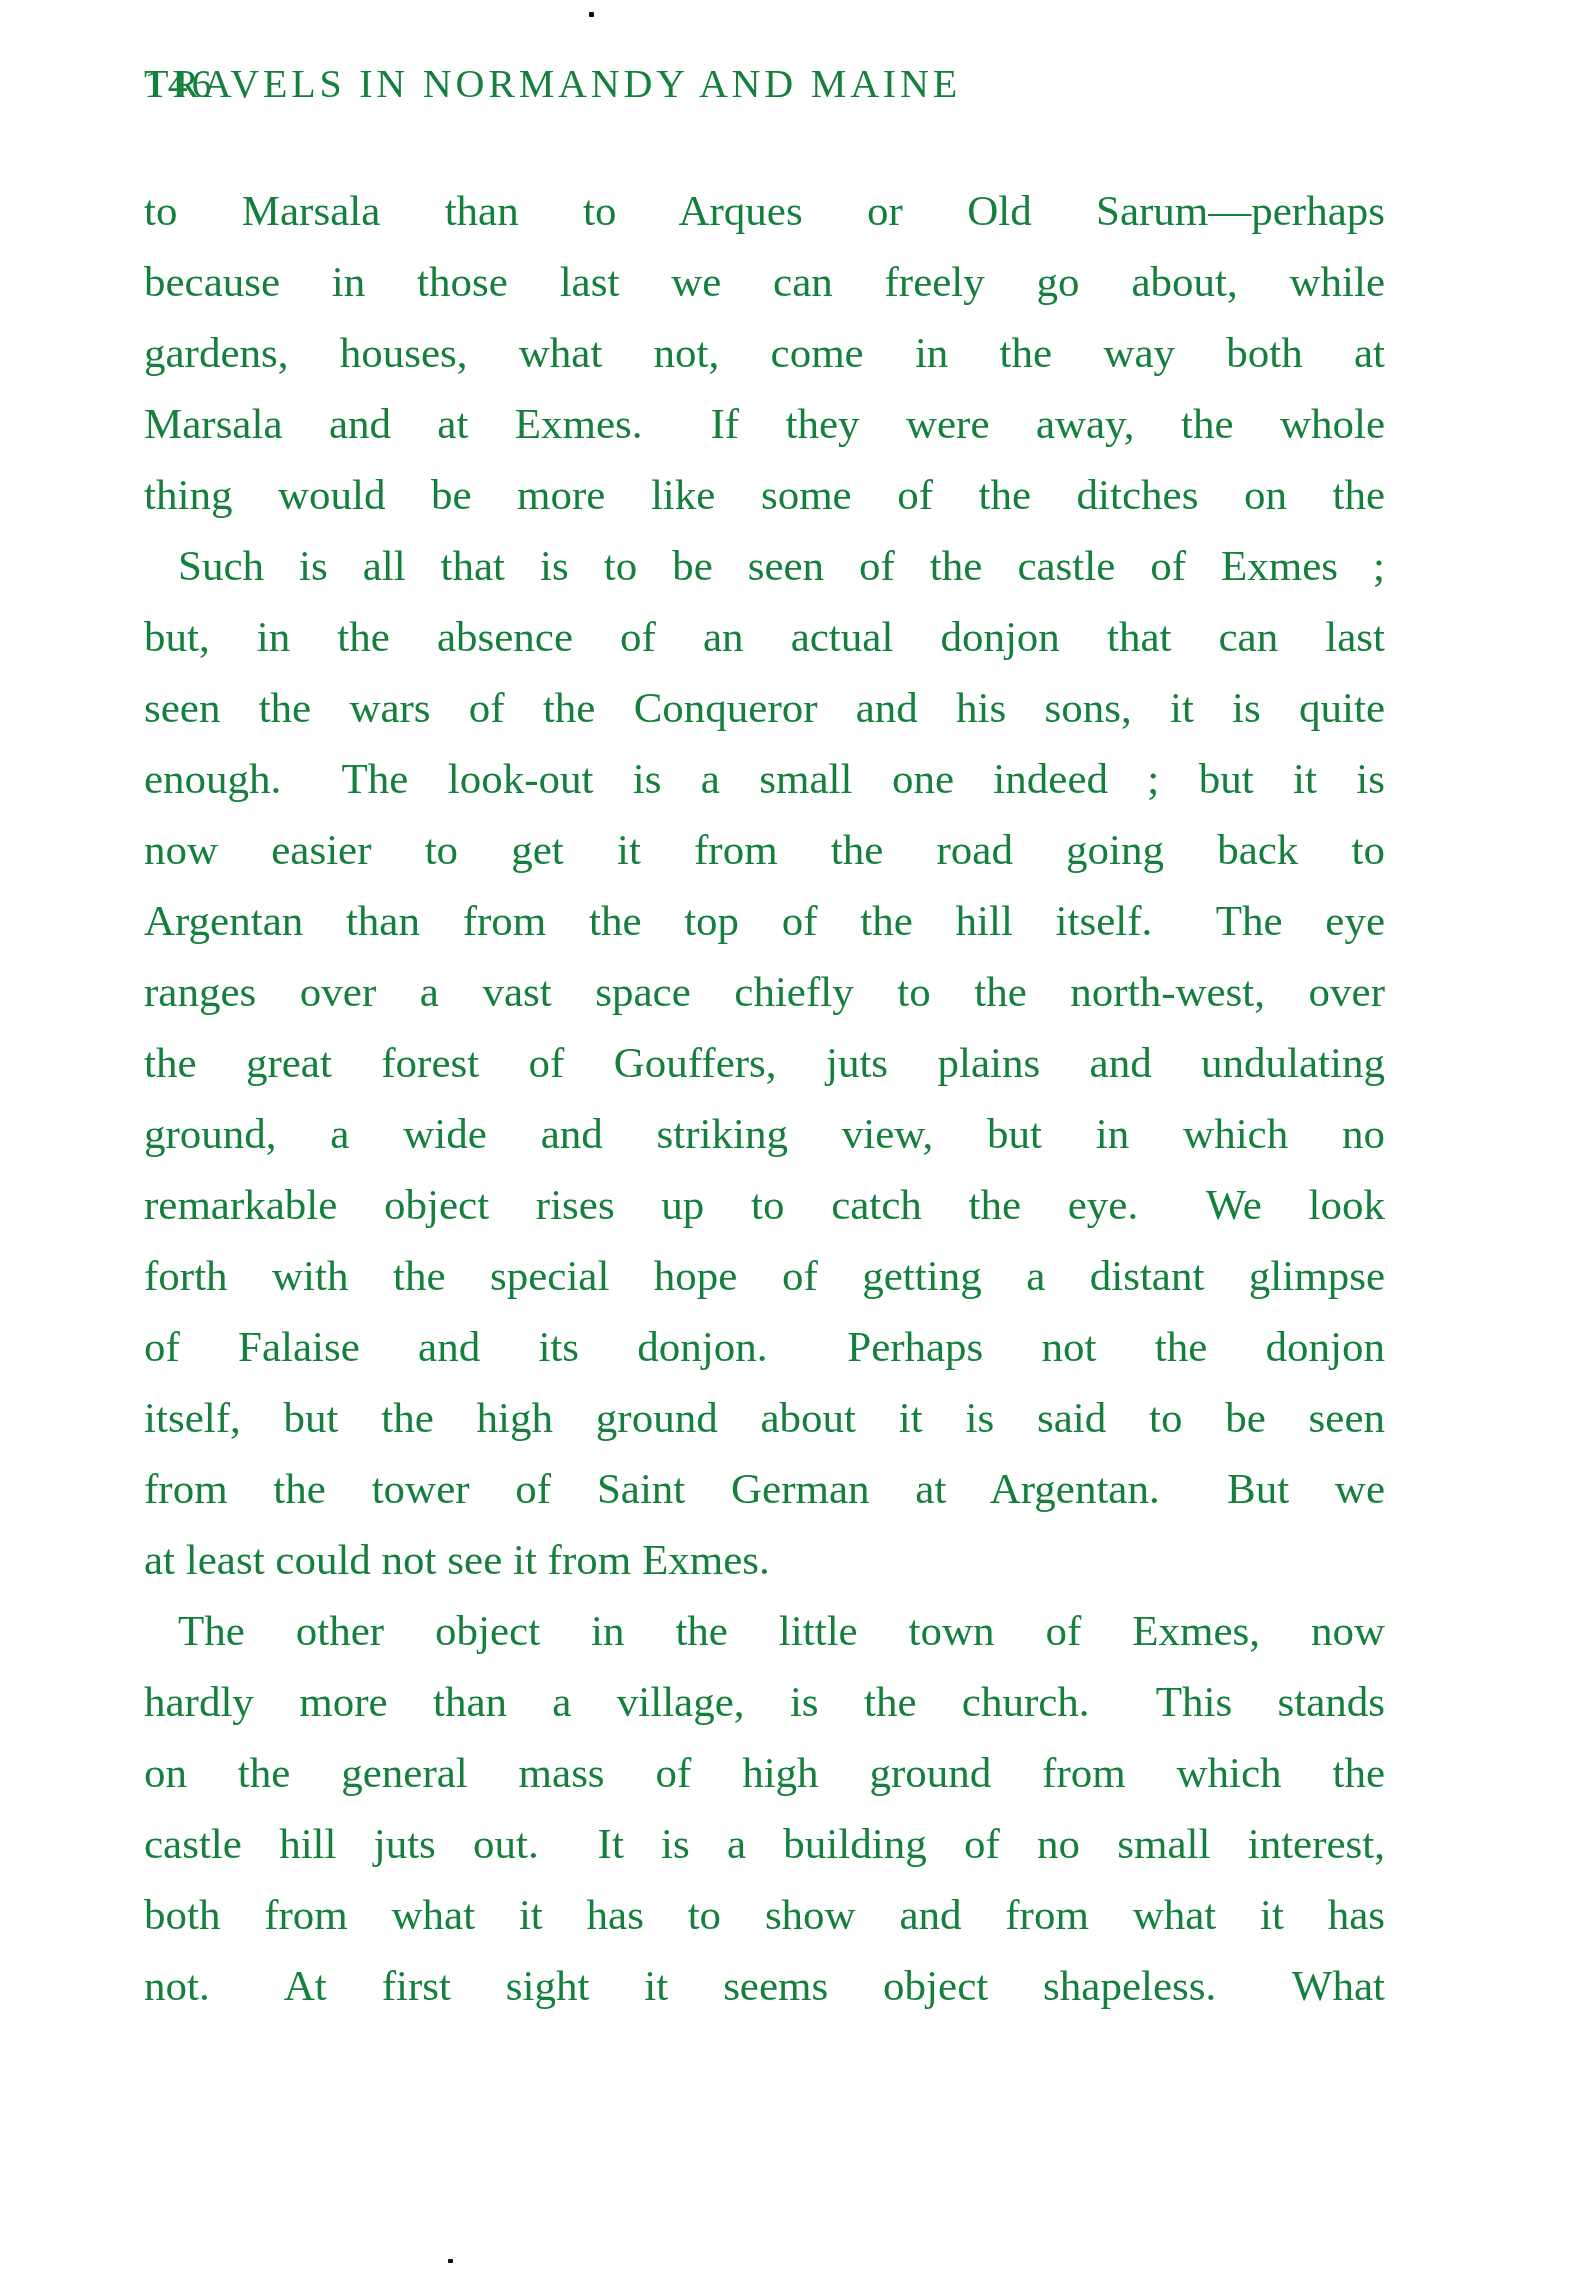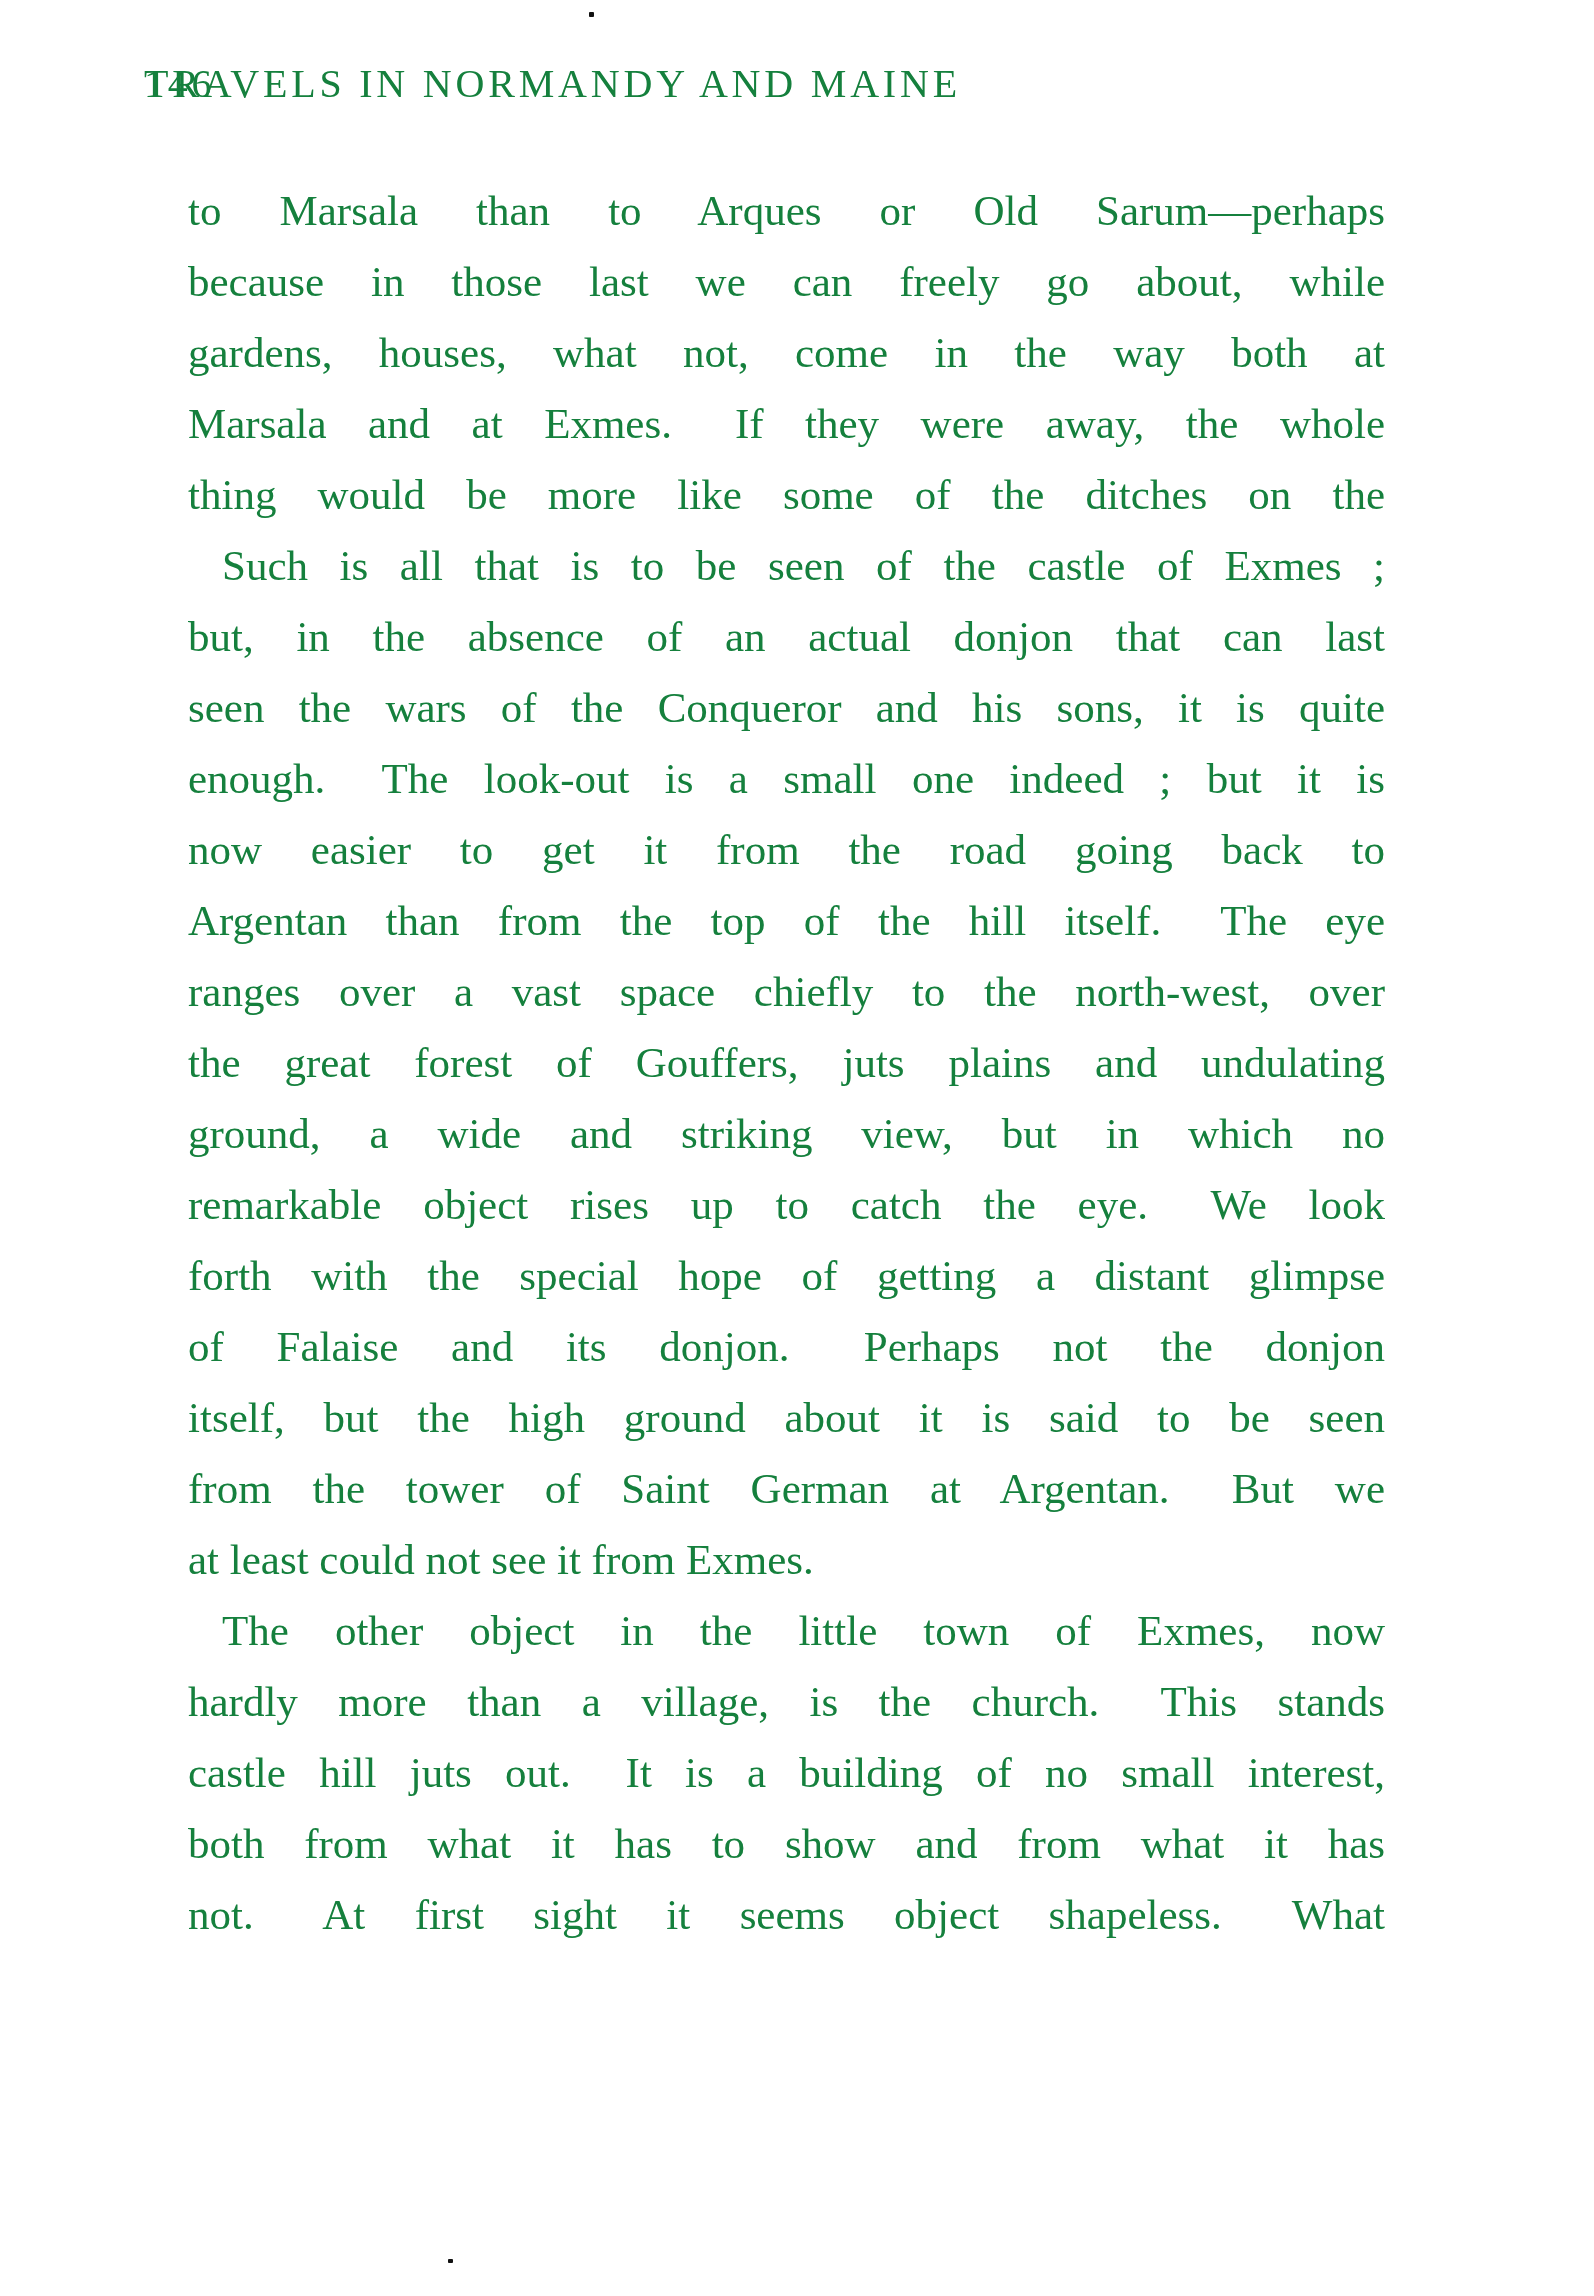--- a/index.html
+++ b/index.html
@@ -33,21 +33,20 @@
     width: 100%;
     text-align: left;
   }
   .body-text {
     position: absolute;
     top: 175px;
     left: 144px;
     right: 209px;
     font-size: 43px;
     line-height: 71px;
-    margin-left: 44px;
   }
   .para { margin: 0; }
   .line {
     text-align: justify;
     text-align-last: justify;
     white-space: normal;
   }
   .line.last { text-align-last: left; }
   .para.indented .line:first-child { text-indent: 34px; }
   .speck {
@@ -90,20 +89,21 @@
         <div class="line">remarkable object rises up to catch the eye.  We look</div>
         <div class="line">forth with the special hope of getting a distant glimpse</div>
         <div class="line">of Falaise and its donjon.  Perhaps not the donjon</div>
         <div class="line">itself, but the high ground about it is said to be seen</div>
         <div class="line">from the tower of Saint German at Argentan.  But we</div>
         <div class="line last">at least could not see it from Exmes.</div>
       </div>
       <div class="para indented">
         <div class="line">The other object in the little town of Exmes, now</div>
         <div class="line">hardly more than a village, is the church.  This stands</div>
+        <div class="line">on the general mass of high ground from which the</div>
         <div class="line">castle hill juts out.  It is a building of no small interest,</div>
         <div class="line">both from what it has to show and from what it has</div>
         <div class="line">not.  At first sight it seems object shapeless.  What</div>
       </div>
     </div>
 
   <span class="speck bottom"></span>
 </div>
 
 

